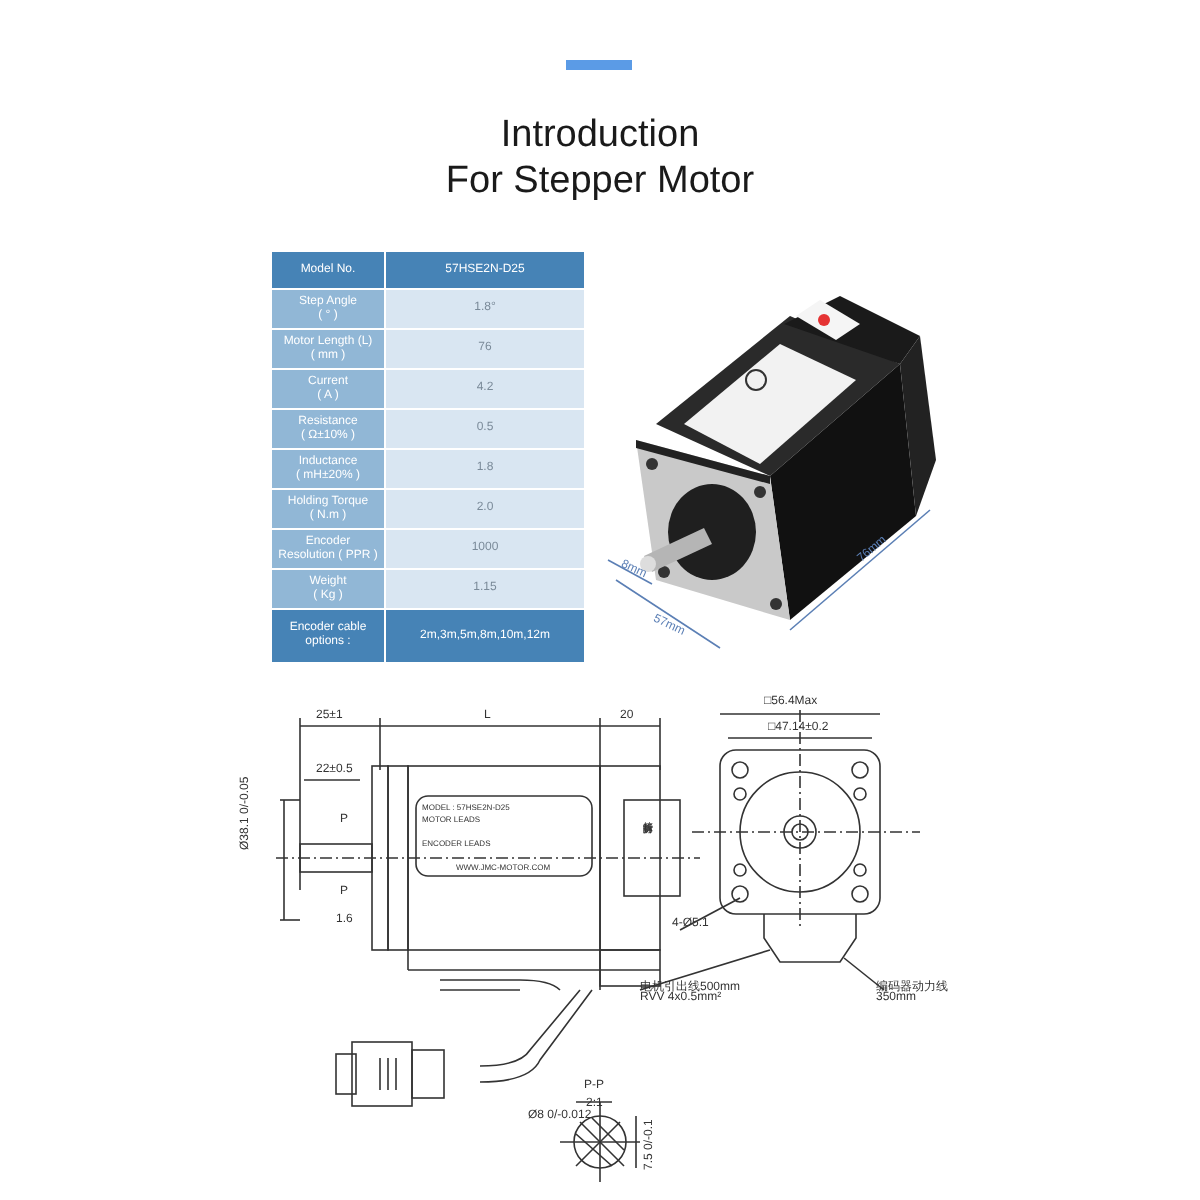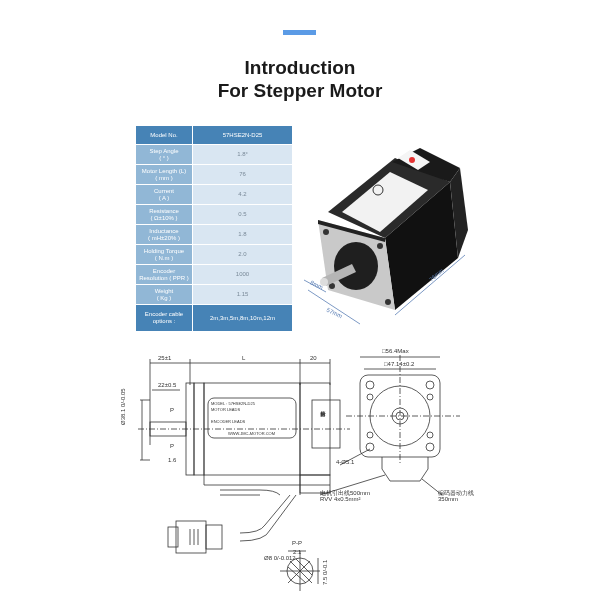--- a/index.html
+++ b/index.html
@@ -1,18 +1,18 @@
 <!DOCTYPE html>
 <html><head>
 <meta charset="utf-8">
 <style>
   html, body { margin:0; padding:0; background:#ffffff; }
   body { width:600px; height:600px; position:relative; overflow:hidden; font-family:"Liberation Sans", sans-serif; }
   .accent-bar { position:absolute; left:283px; top:30px; width:33px; height:5px; background:#5b9be6; }
-  .title { position:absolute; left:0; width:600px; text-align:center; font-weight:bold; color:#1a1a1a; font-size:19px; line-height:23px; }
+  .title { position:absolute; left:0; width:600px; text-align:center; font-weight:normal; color:#1a1a1a; font-size:19px; line-height:23px; }
   .title.l1 { top:56px; }
   .title.l2 { top:79px; }
 
   .spec-table { position:absolute; left:135px; top:125px; width:158px; border-collapse:collapse; font-size:6px; }
   .spec-table td { border:1px solid #ffffff; text-align:center; padding:0; line-height:7px; }
   .spec-table td.k { width:56px; background:#91b7d6; color:#ffffff; }
   .spec-table td.v { background:#d9e6f2; color:#7a8a99; }
   .spec-table tr.hdr td { background:#4683b6; color:#ffffff; height:18px; }
   .spec-table tr.hdr td.k { background:#4683b6; }
   .spec-table tr.row td { height:19px; }

